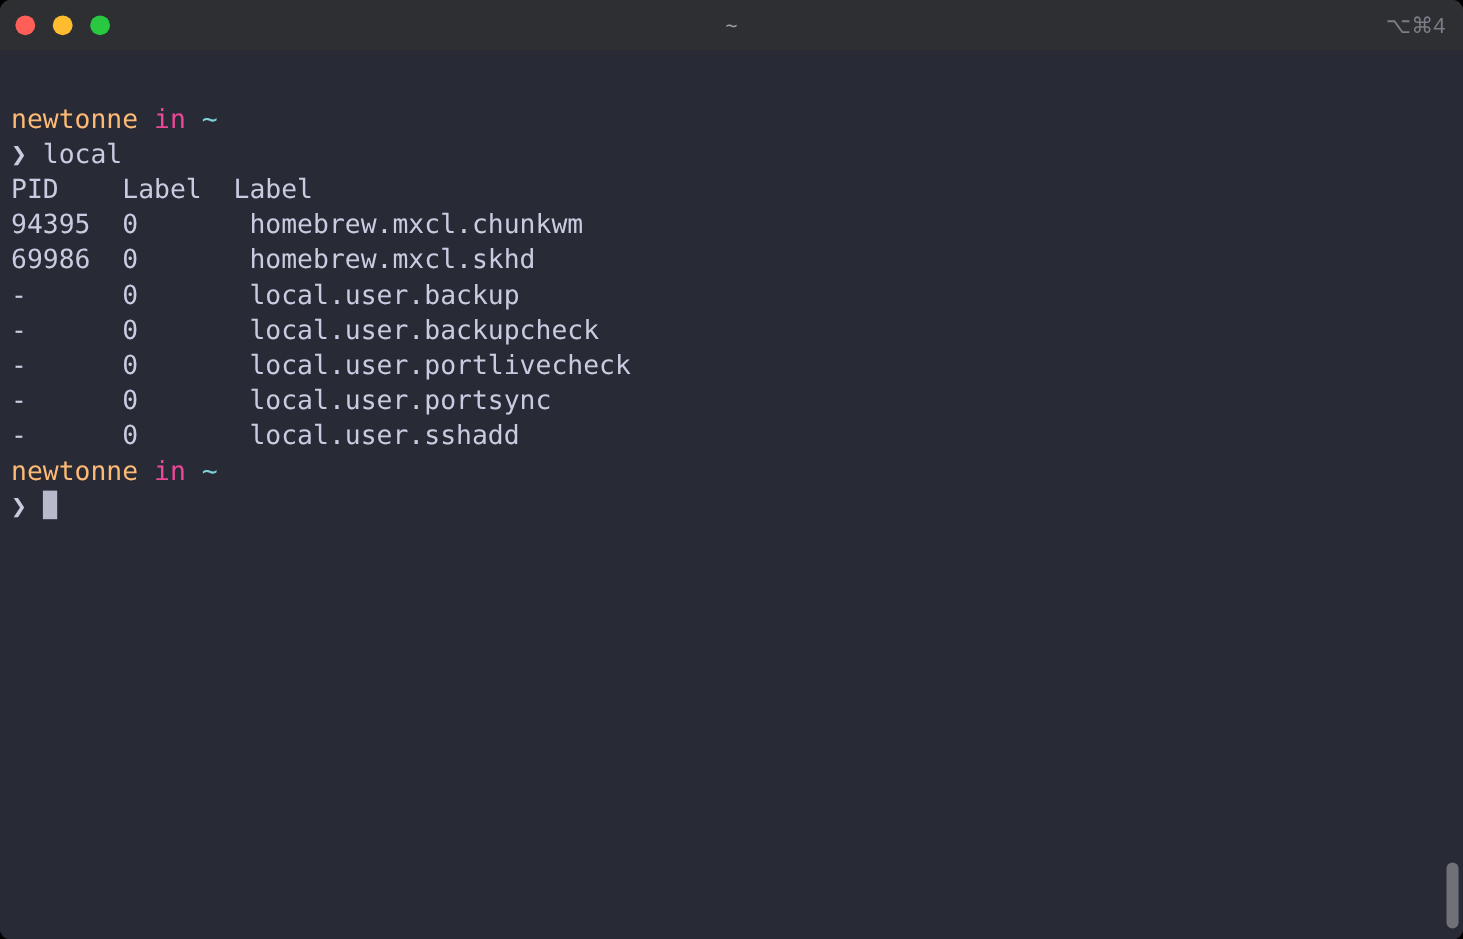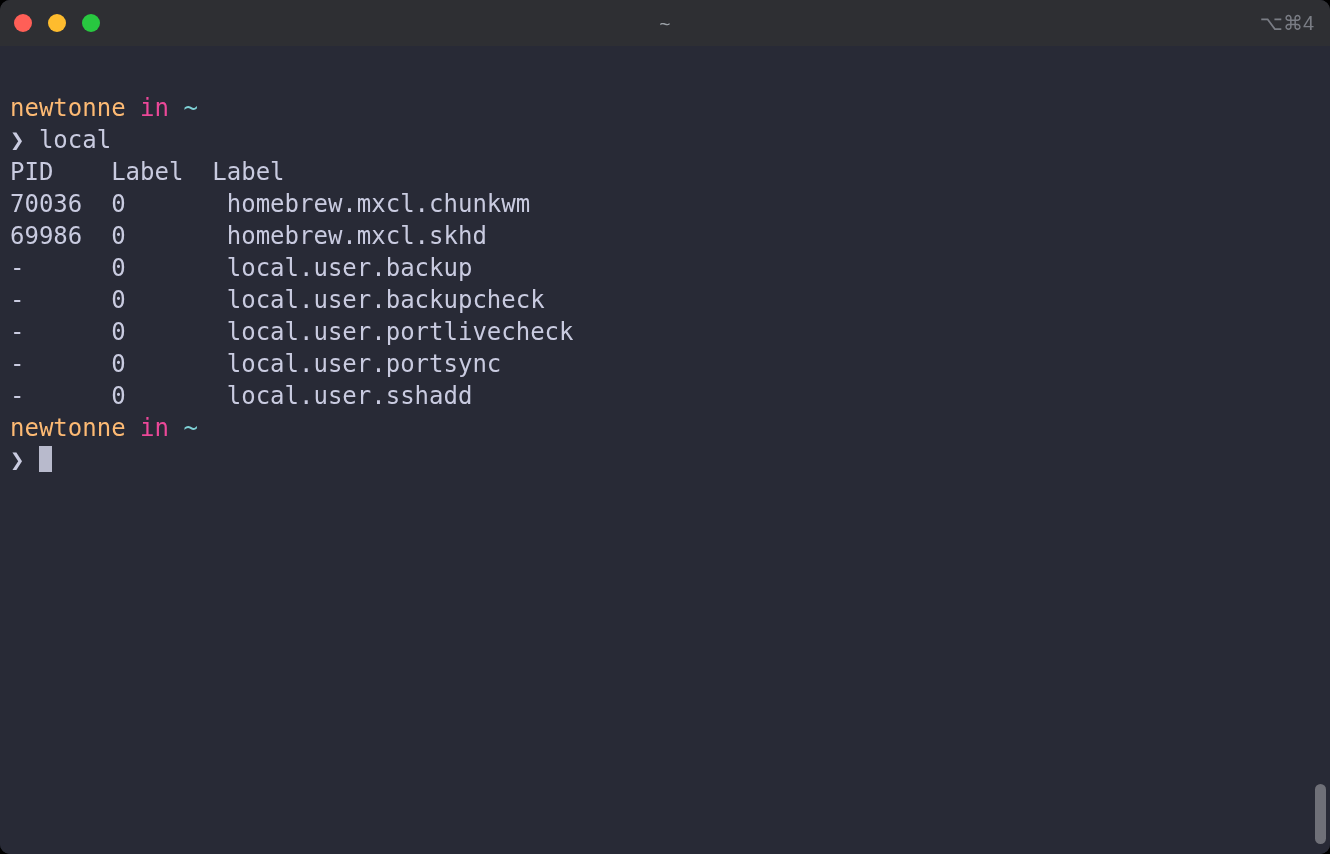--- a/index.html
+++ b/index.html
@@ -107,21 +107,21 @@
       <div class="tl tl-green"></div>
     </div>
     <div class="title">~</div>
     <div class="title-right">⌥⌘4</div>
   </div>
 
   <div class="terminal">
 <span class="user">newtonne</span><span class="in-word"> in </span><span class="path">~</span>
 <span class="prompt-arrow">❯</span> <span class="cmd">local</span>
 <span class="header-line"><span>PID</span>    <span>Label</span>  <span>Label</span></span>
-<span id="rows">70036  0       homebrew.mxcl.chunkwm
+<span id="rows">94395  0       homebrew.mxcl.chunkwm
 69986  0       homebrew.mxcl.skhd
 -      0       local.user.backup
 -      0       local.user.backupcheck
 -      0       local.user.portlivecheck
 -      0       local.user.portsync
 -      0       local.user.sshadd
 </span><span class="user">newtonne</span><span class="in-word"> in </span><span class="path">~</span>
 <span class="prompt-arrow">❯</span> <span class="cursor-block"></span>
     <div class="scrollbar"></div>
   </div>

